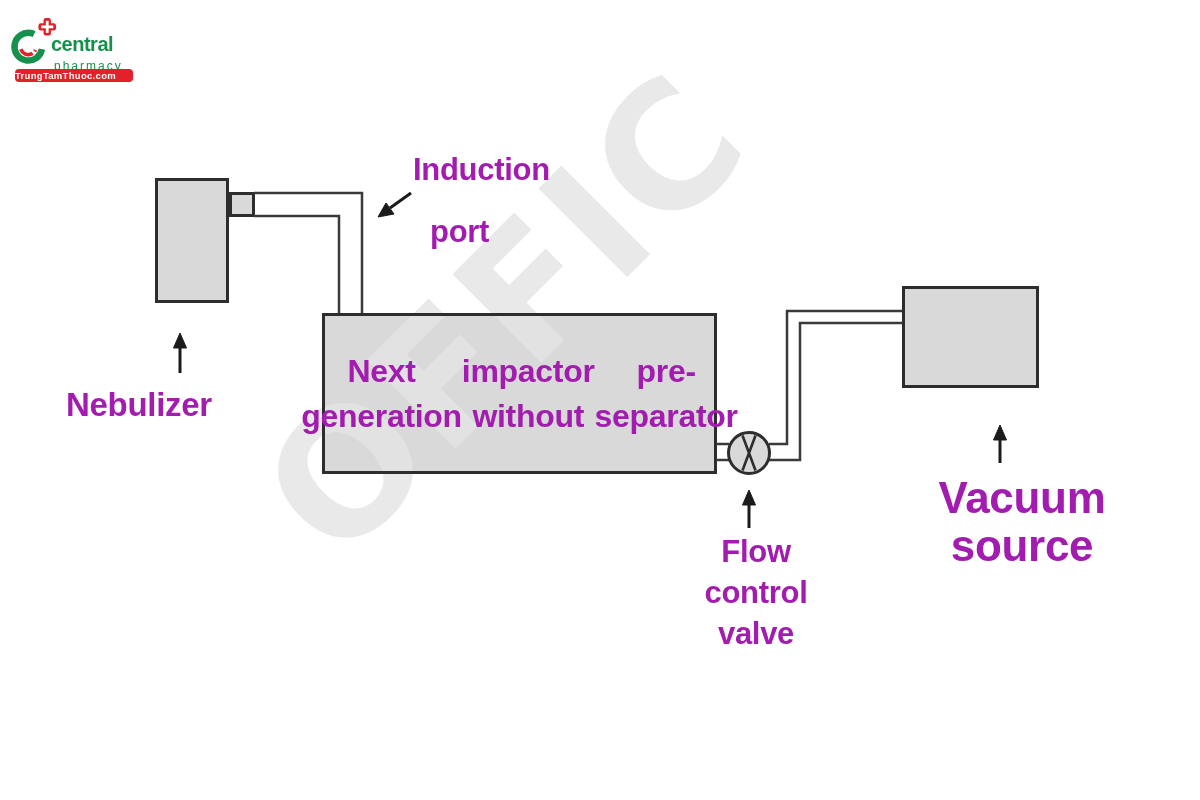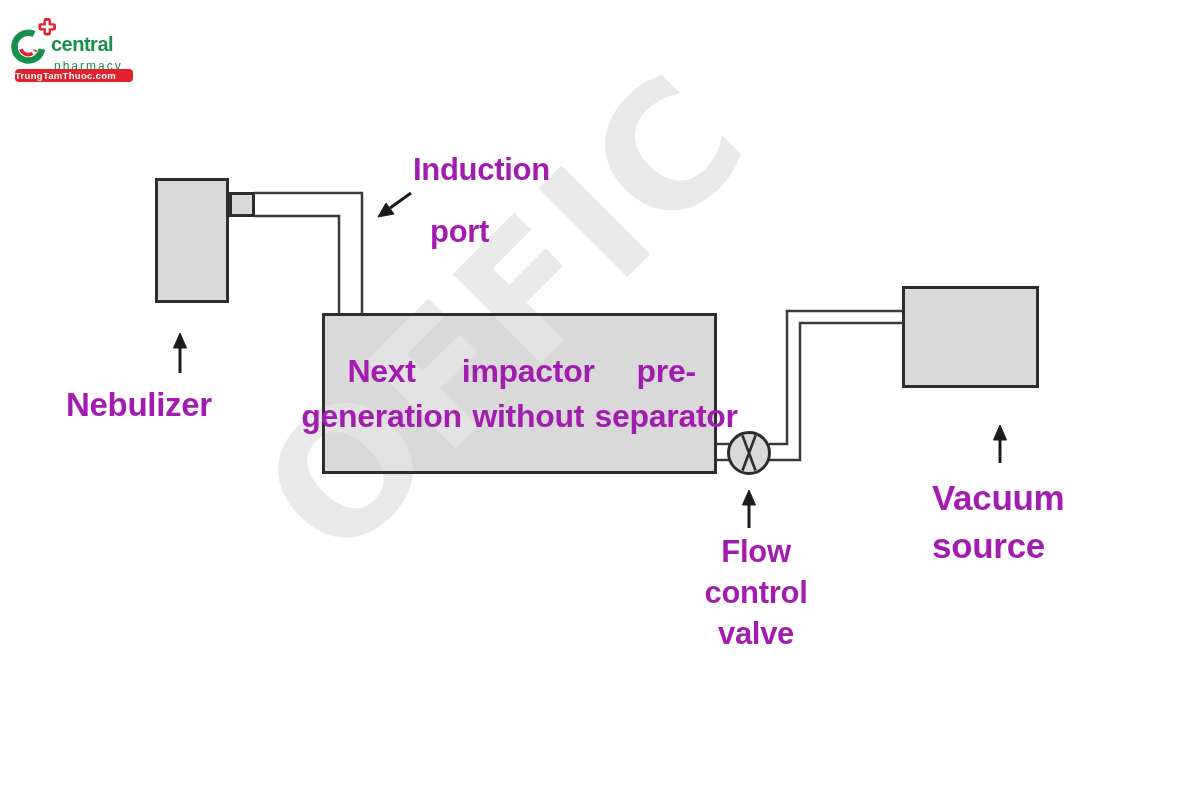--- a/index.html
+++ b/index.html
@@ -34,21 +34,21 @@
   .label{position:absolute;z-index:5;color:#a21caf;font-weight:600;letter-spacing:-0.3px;}
   .impactor-label{
     left:322px;top:313px;width:395px;height:161px;
     display:flex;flex-direction:row;align-items:center;justify-content:center;
     font-size:32px;line-height:45px;text-align:center;
   }
   .nebulizer-label{left:66px;top:386px;width:200px;text-align:left;font-size:33px;}
   .induction-label{left:413px;top:150px;font-size:31px;line-height:40px;}
   .induction-label .line2{margin-left:17px;margin-top:22px;}
   .flow-label{left:666px;top:531px;width:180px;text-align:center;font-size:31px;line-height:41px;}
-  .vacuum-label{left:932px;top:474px;width:180px;font-size:35px;line-height:48px;}
+  .vacuum-label{left:932px;top:474px;width:180px;text-align:center;font-size:44px;line-height:48px;}
 
   
   .logo{position:absolute;left:8px;top:14px;width:170px;height:80px;z-index:6;}
   .logo-icon{position:absolute;left:0;top:3px;width:48px;height:52px;}
   .logo-brand{
     position:absolute;left:43px;top:19px;
     font-size:20px;font-weight:bold;color:#16914d;letter-spacing:-0.5px;
   }
   .logo-tagline{
     position:absolute;left:46px;top:45px;

